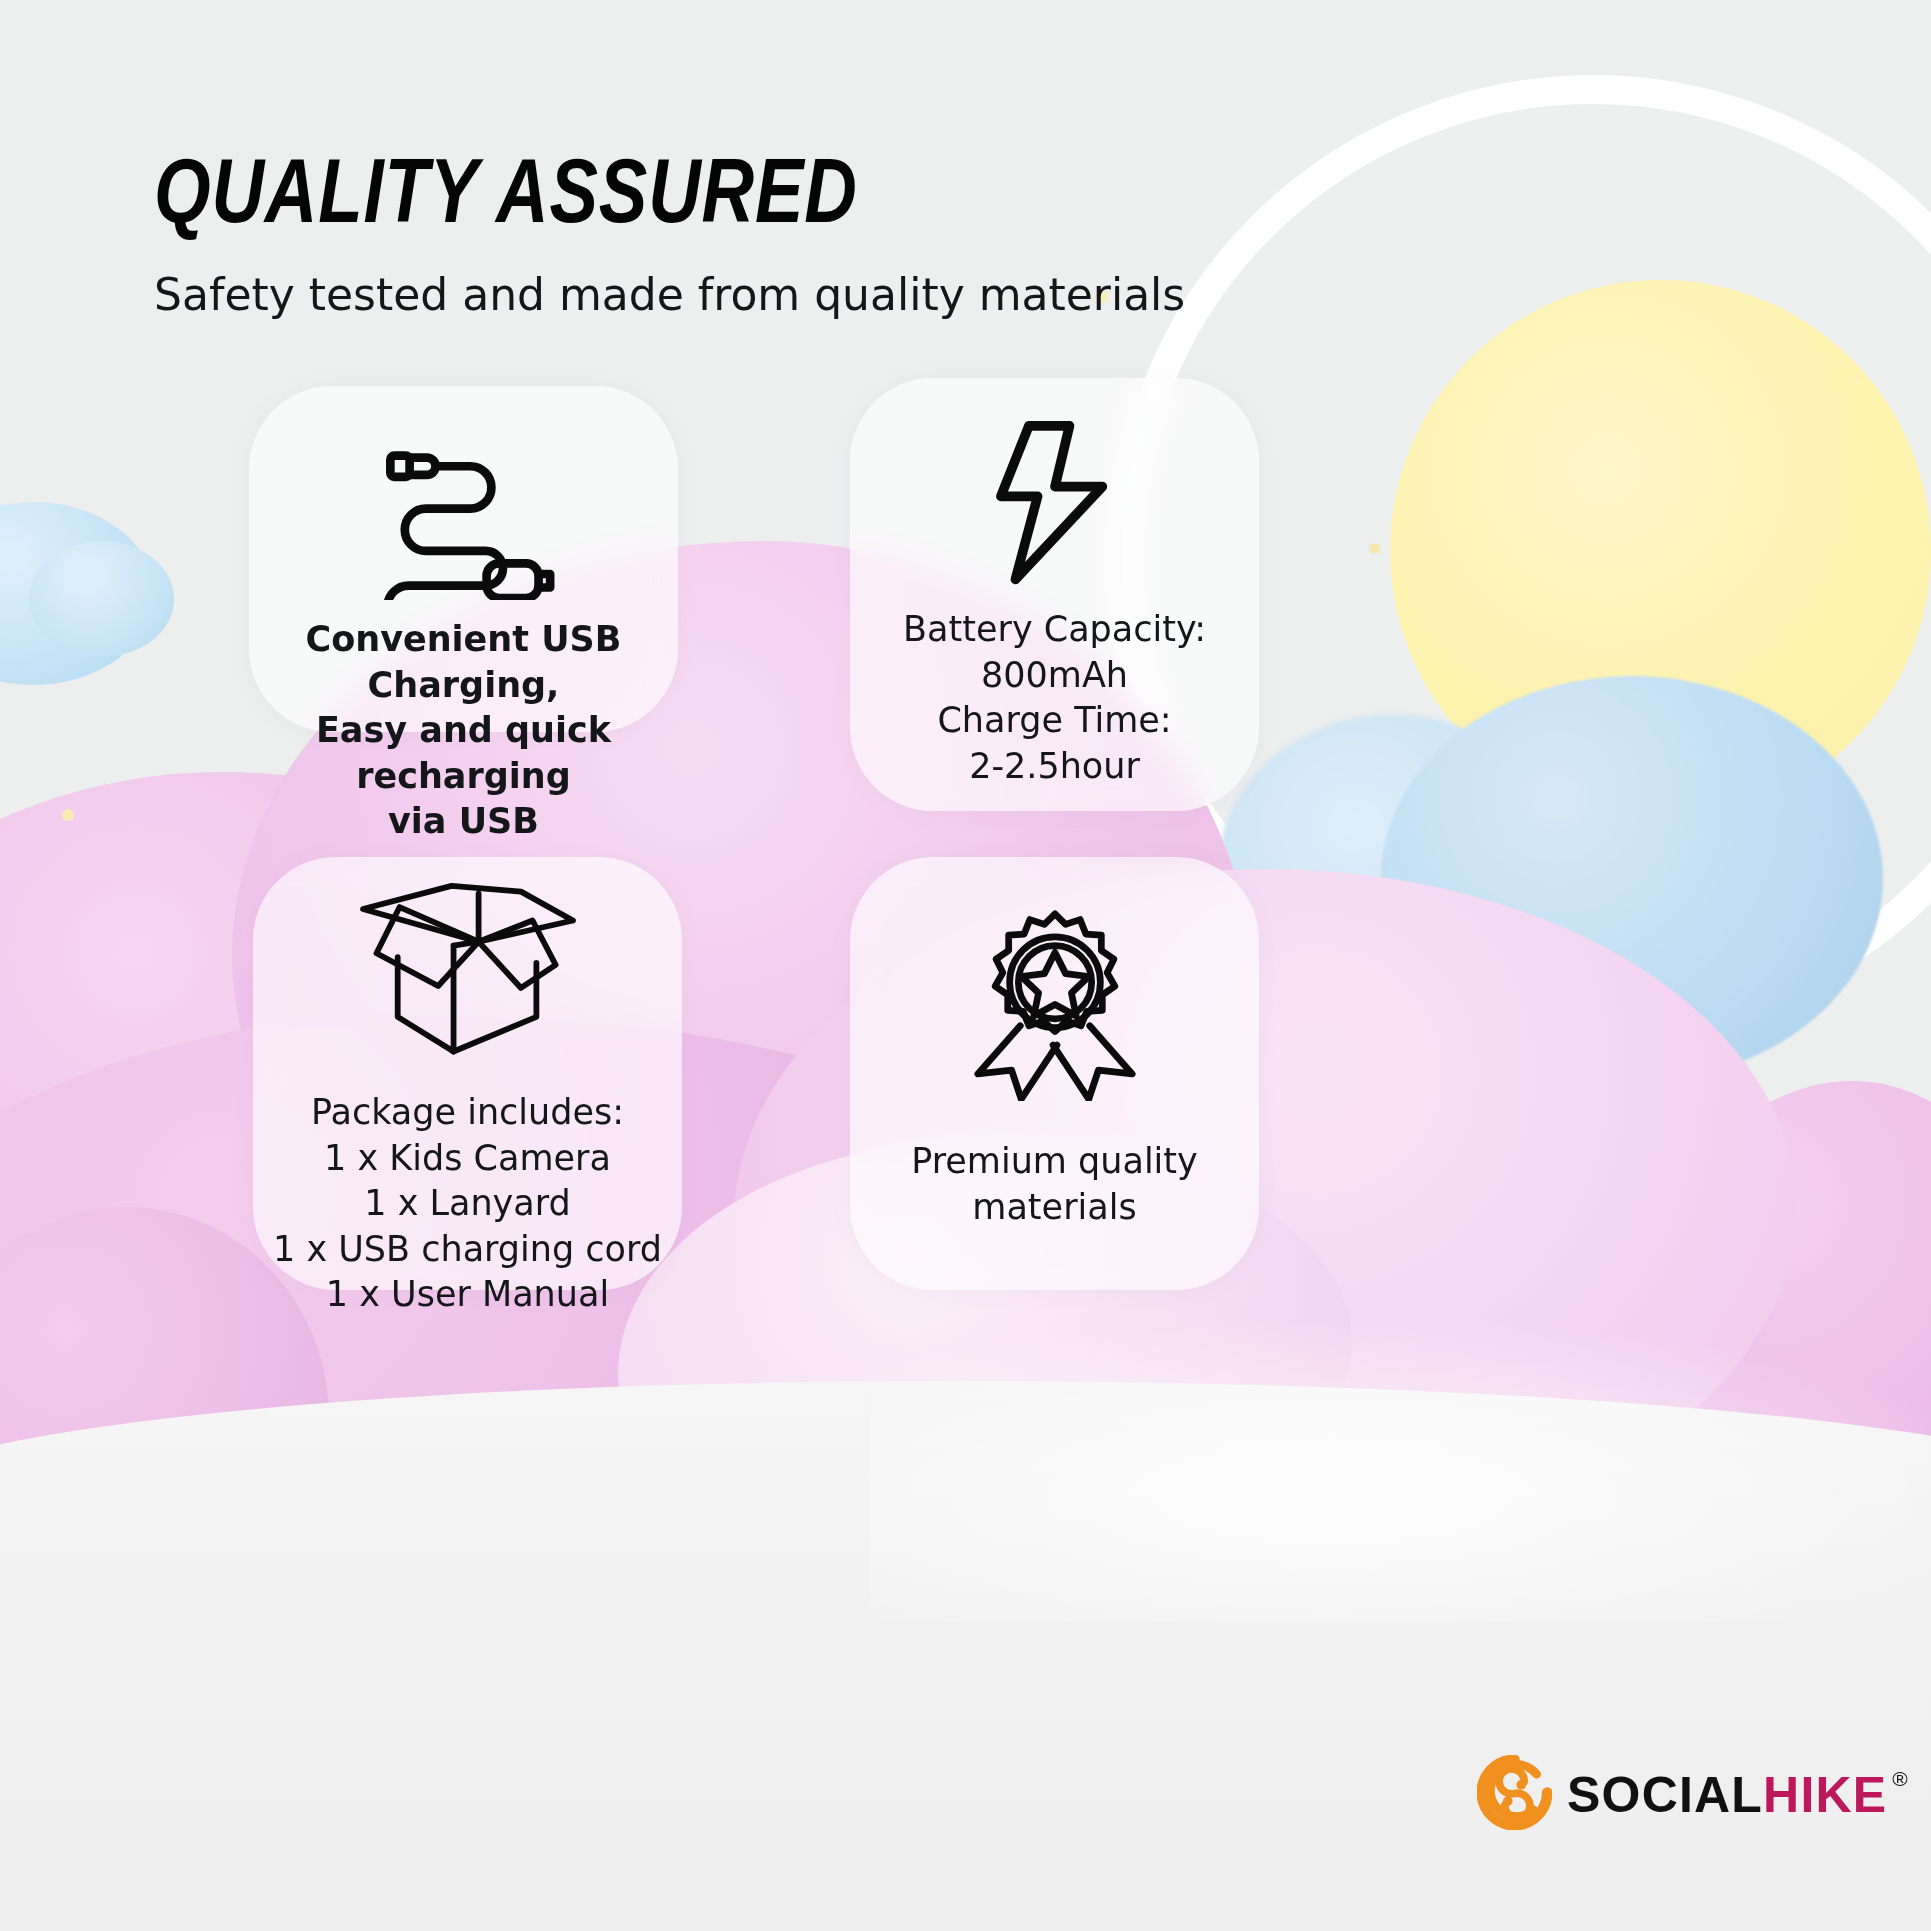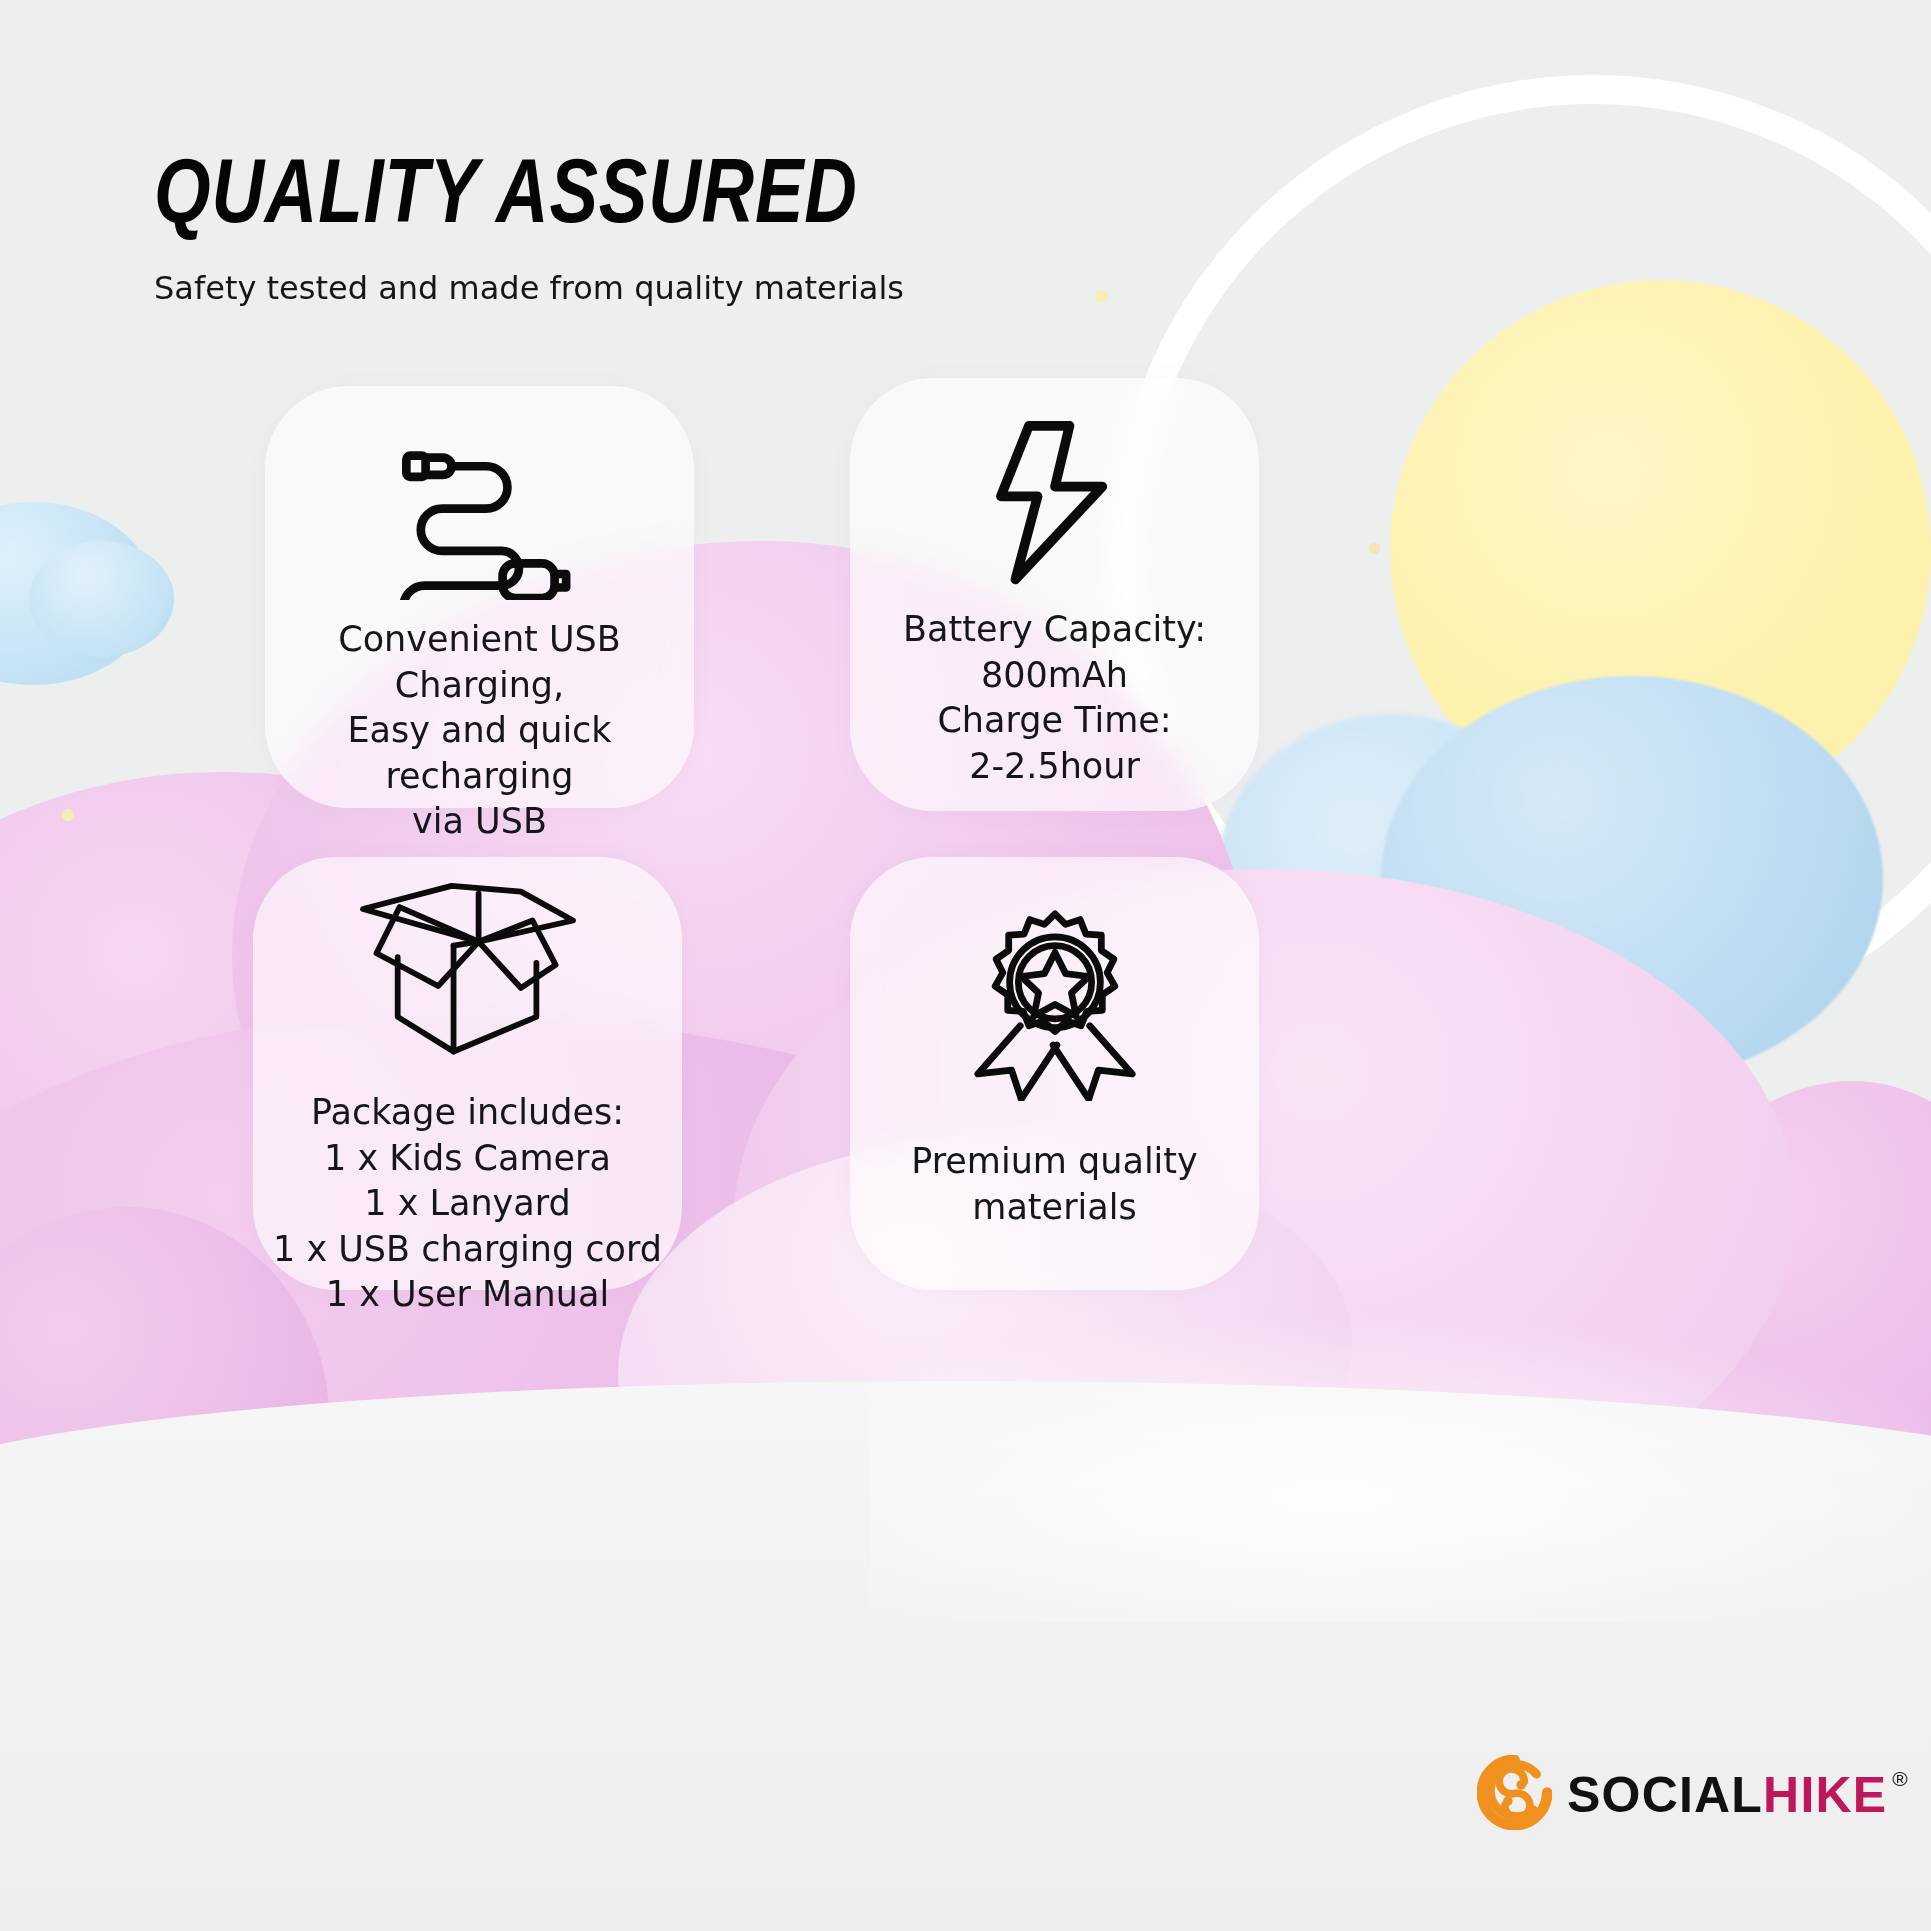--- a/index.html
+++ b/index.html
@@ -149,41 +149,41 @@
     color: #050505;
     margin: 0;
     line-height: 1;
     transform: scaleX(0.80);
     transform-origin: left center;
     white-space: nowrap;
   }
   #subtitle {
     font-family: "DejaVu Sans", sans-serif;
     font-weight: 400;
-    font-size: 32px;
+    font-size: 44px;
     color: #14161a;
     margin: 33px 0 0 0;
     line-height: 1.2;
     white-space: nowrap;
   }
 
   
   .card {
     position: absolute;
     border-radius: 83px;
     background: rgba(255,255,255,0.62);
     backdrop-filter: blur(13.5px);
     -webkit-backdrop-filter: blur(13.5px);
     box-shadow: 0 1.9px 21px rgba(140,110,150,0.05);
     display: flex;
     flex-direction: column;
     align-items: center;
     box-sizing: border-box;
   }
-  #card-1 { left: 265px;  top: 386px;  width: 429px; height: 422px; padding-top: 60px; }
+  #card-1 { left: 249px;  top: 386px;  width: 429px; height: 346px; padding-top: 60px; font-weight: bold; }
   #card-2 { left: 850px;  top: 378px;  width: 409px; height: 433px; padding-top: 50px; }
   #card-3 { left: 253px;  top: 857px;  width: 429px; height: 433px; padding-top: 39px; }
   #card-4 { left: 850px;  top: 857px;  width: 409px; height: 433px; padding-top: 70px; }
 
   .card-icon {
     display: flex;
     align-items: center;
     justify-content: center;
     height: 154px;
   }

